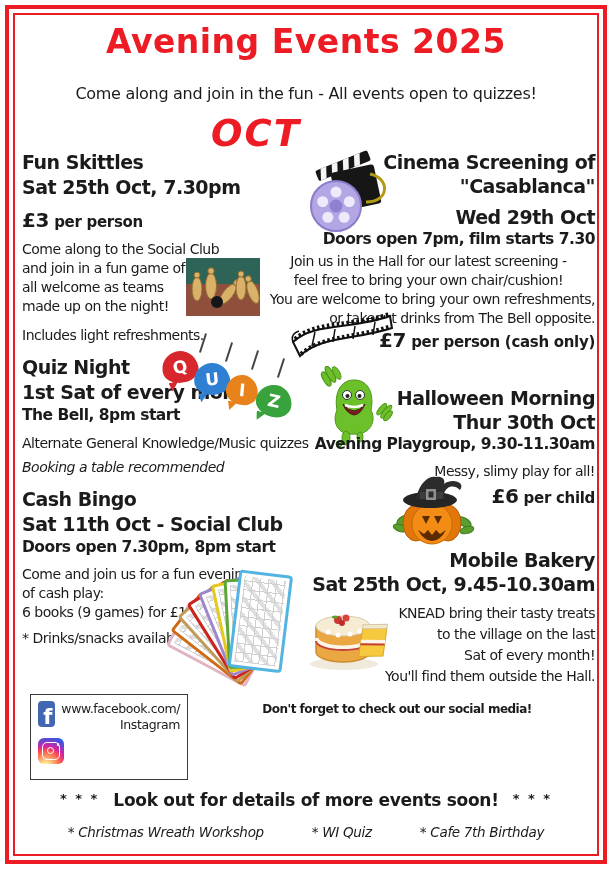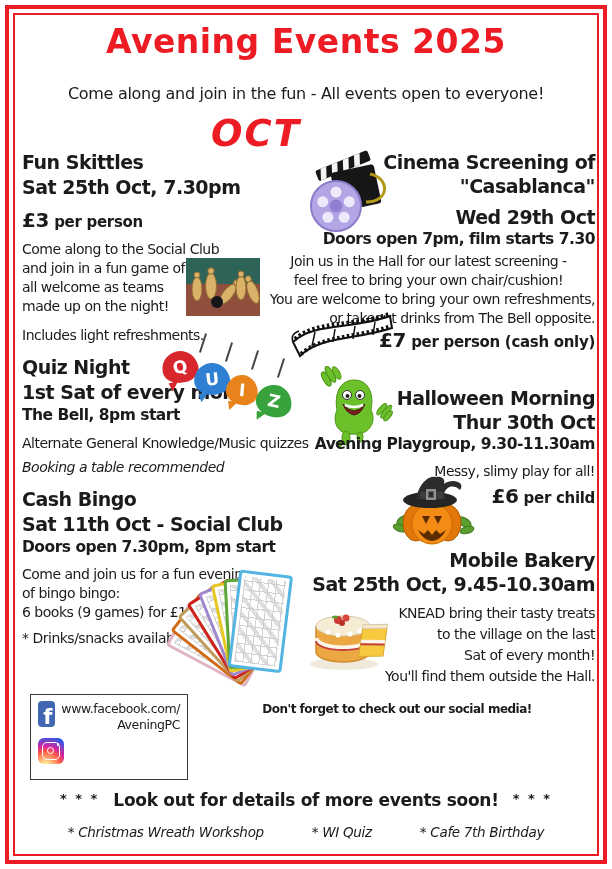--- a/index.html
+++ b/index.html
@@ -124,21 +124,21 @@
     font-style:italic; font-size:13.5px; letter-spacing:-0.3px; }
 </style>
 </head>
 <body>
 
 <div class="poster">
   <div class="border-outer"></div>
   <div class="border-inner"></div>
 
   <div class="page-title">Avening Events 2025</div>
-  <div class="page-subtitle">Come along and join in the fun - All events open to everyone!</div>
+  <div class="page-subtitle">Come along and join in the fun - All events open to quizzes!</div>
   <div class="month">OCT</div>
 
   <section class="abs" id="skittles">
     <div class="ev-title">Fun Skittles</div>
     <div class="ev-title">Sat 25th Oct, 7.30pm</div>
     <div class="price"><span class="amount">£3</span><span class="price-rest"> per person</span></div>
     <div class="body14">
       <div class="line">Come along to the Social Club</div>
       <div class="line">and join in a fun game of skittles -</div>
       <div class="line">all welcome as teams</div>
@@ -187,21 +187,21 @@
     <div class="qb" id="qb-i">I</div>
     <div class="qb" id="qb-z">Z</div>
   </div>
 
   <section class="abs" id="bingo-sec">
     <div class="ev-title">Cash Bingo</div>
     <div class="ev-title">Sat 11th Oct - Social Club</div>
     <div class="ev-sub">Doors open 7.30pm, 8pm start</div>
     <div class="body14">
       <div class="line">Come and join us for a fun evening</div>
-      <div class="line">of bingo bingo:</div>
+      <div class="line">of cash play:</div>
       <div class="line">6 books (9 games) for £10</div>
     </div>
     <div class="line note">* Drinks/snacks available</div>
   </section>
   <div class="abs" id="bingo-img">
     <div class="bc" id="bc1">
         <span class="grid"></span>
       </div>
     <div class="bc" id="bc2">
         <span class="grid"></span>
@@ -356,21 +356,21 @@
     </g>
   </svg>
 
   <div class="abs" id="social-box">
     <div class="soc-row">
       <div class="fb-icon">
           <span>f</span>
         </div>
       <div class="soc-text right">
         <div class="line">www.facebook.com/</div>
-        <div class="line">AveningPC</div>
+        <div class="line">Instagram</div>
       </div>
     </div>
     <div class="soc-row soc-row2">
       <div class="ig-icon">
           <i></i>
           <u></u>
           <b></b>
         </div>
     </div>
   </div>

